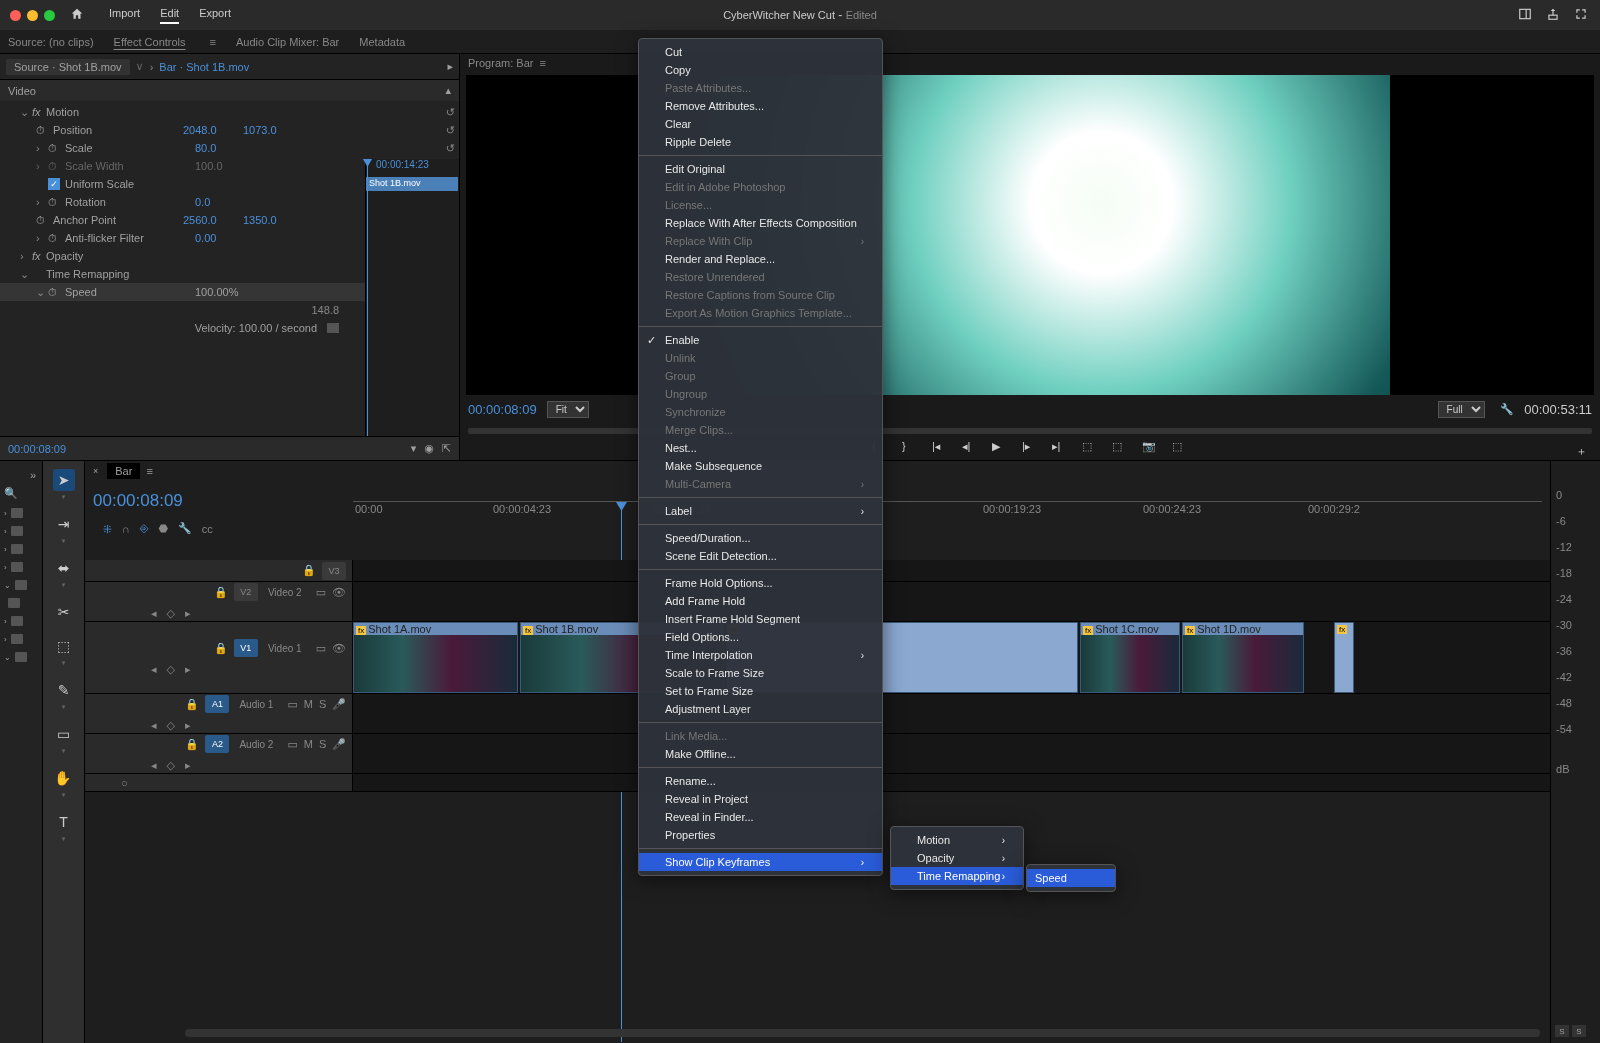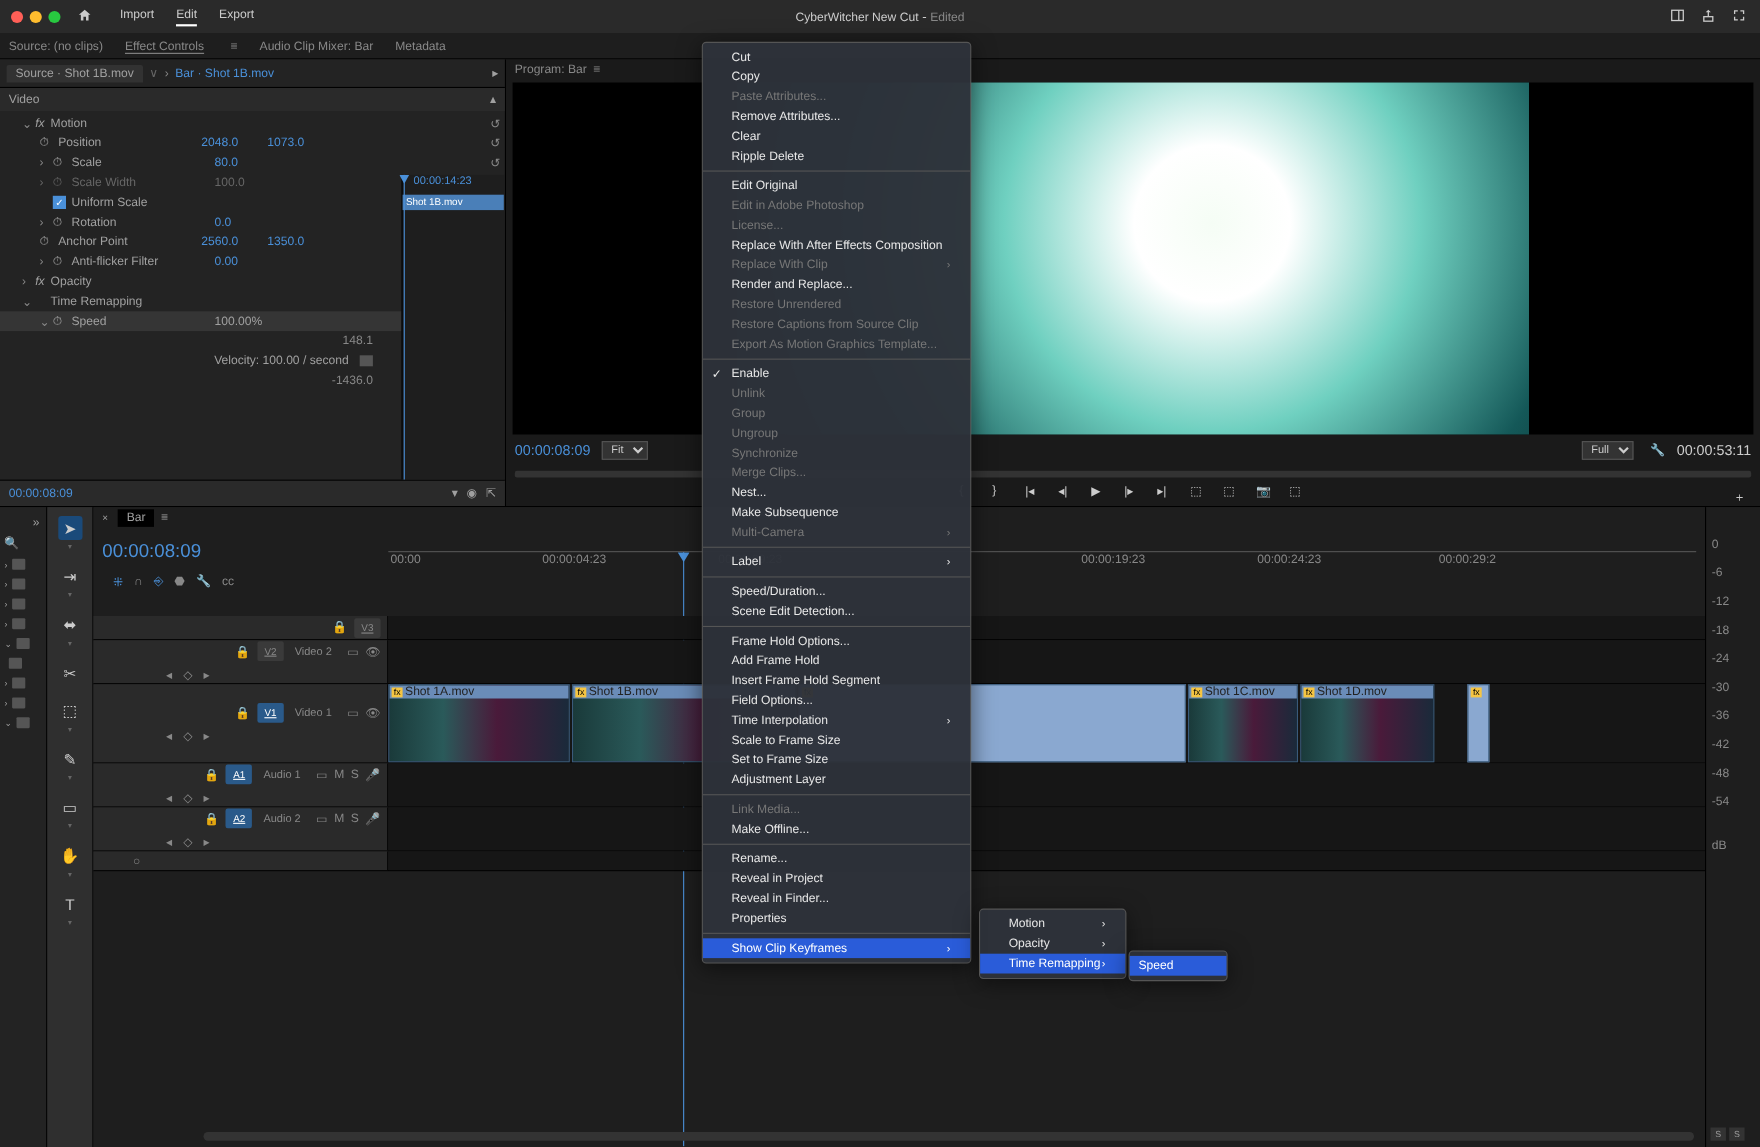--- a/index.html
+++ b/index.html
@@ -84,21 +84,21 @@
 .seq-tools .ic{color:#888;}
 .seq-tools .ic.blue{color:#4a90d9;}
 .ruler { position:absolute; left:268px; right:8px; top:40px; height:20px; border-top:1px solid #555; color:#888; font-size:9px;}
 .ruler span{position:absolute; top:1px;}
 .ruler .playhead{ position:absolute; top:0; left:268px; width:1px; height:540px; background:#4a90d9; }
 .ruler .playhead::before{content:""; position:absolute; top:0; left:-5px; width:11px; height:9px; background:#4a90d9; clip-path:polygon(0 0,100% 0,50% 100%);}
 .tracks-area { margin-top:20px; flex:1; position:relative; }
 .track { display:flex; height:40px; border-bottom:1px solid #000;}
 .track.tall{height:72px;}
 .track-head { width:268px; background:#2a2a2a; display:flex; align-items:center; padding:0 6px; gap:6px; border-right:1px solid #000; color:#888;}
-.track-head .tbadge{ width:24px; height:18px; background:#3a3a3a; display:flex; align-items:center; justify-content:center; font-size:9px; border-radius:2px;text-decoration:underline;}
+.track-head .tbadge{ width:24px; height:18px; background:#3a3a3a; display:flex; align-items:center; justify-content:center; font-size:9px; border-radius:2px;}
 .track-head .tbadge.active{background:#2a5a8a; color:#fff;}
 .track-head .lock{margin-left:auto;}
 .track-head .name{font-size:10px; margin-left:4px;}
 .track-head .eye-row{display:flex; gap:6px; margin-left:8px;}
 .track-body { flex:1; background:#161616; position:relative; }
 .clip { position:absolute; top:0; height:100%; background:#6a8cb8; border:1px solid #3a5a7a; font-size:9px; color:#222; padding:1px 2px; overflow:hidden;}
 .clip .fx-badge{background:#f5c542; color:#000; padding:0 2px; font-size:8px; margin-right:2px;}
 .clip.thumb{ background:linear-gradient(90deg,#1a3a3a,#2a5a5a 30%,#4a1a3a 60%,#1a2a3a); }
 .clip.thumb .label-top{position:absolute; top:0; left:0; right:0; height:12px; background:#6a8cb8; padding:0 2px;}
 .scroll-bot { position:absolute; bottom:6px; left:100px; right:10px; height:8px; background:#333; border-radius:4px;}
@@ -255,28 +255,25 @@
           <span class="stopwatch">⏱</span>
           <span class="label">Speed</span>
           <span>100.00%</span>
           <span class="kf-nav">
             <span>◂</span>
             <span>◇</span>
             <span>▸</span>
           </span>
         </div>
       <div class="vel-row">
-          <span style="color:#888">148.1</span>
+          <span style="color:#888">148.8</span>
         </div>
       <div class="vel-row">
           <span>Velocity: 100.00 / second</span>
           <span style="width:12px;height:10px;background:#555;margin-left:10px"></span>
-        </div>
-      <div class="vel-row">
-          <span style="color:#888">-1436.0</span>
         </div>
 
       <div class="timeline-mini">
         <span class="tc-head">00:00:14:23</span>
         <div class="clip-bar">Shot 1B.mov</div>
         <div class="playhead"></div>
       </div>
     </div>
     <div class="panel-footer">
       <span class="tc">00:00:08:09</span>

